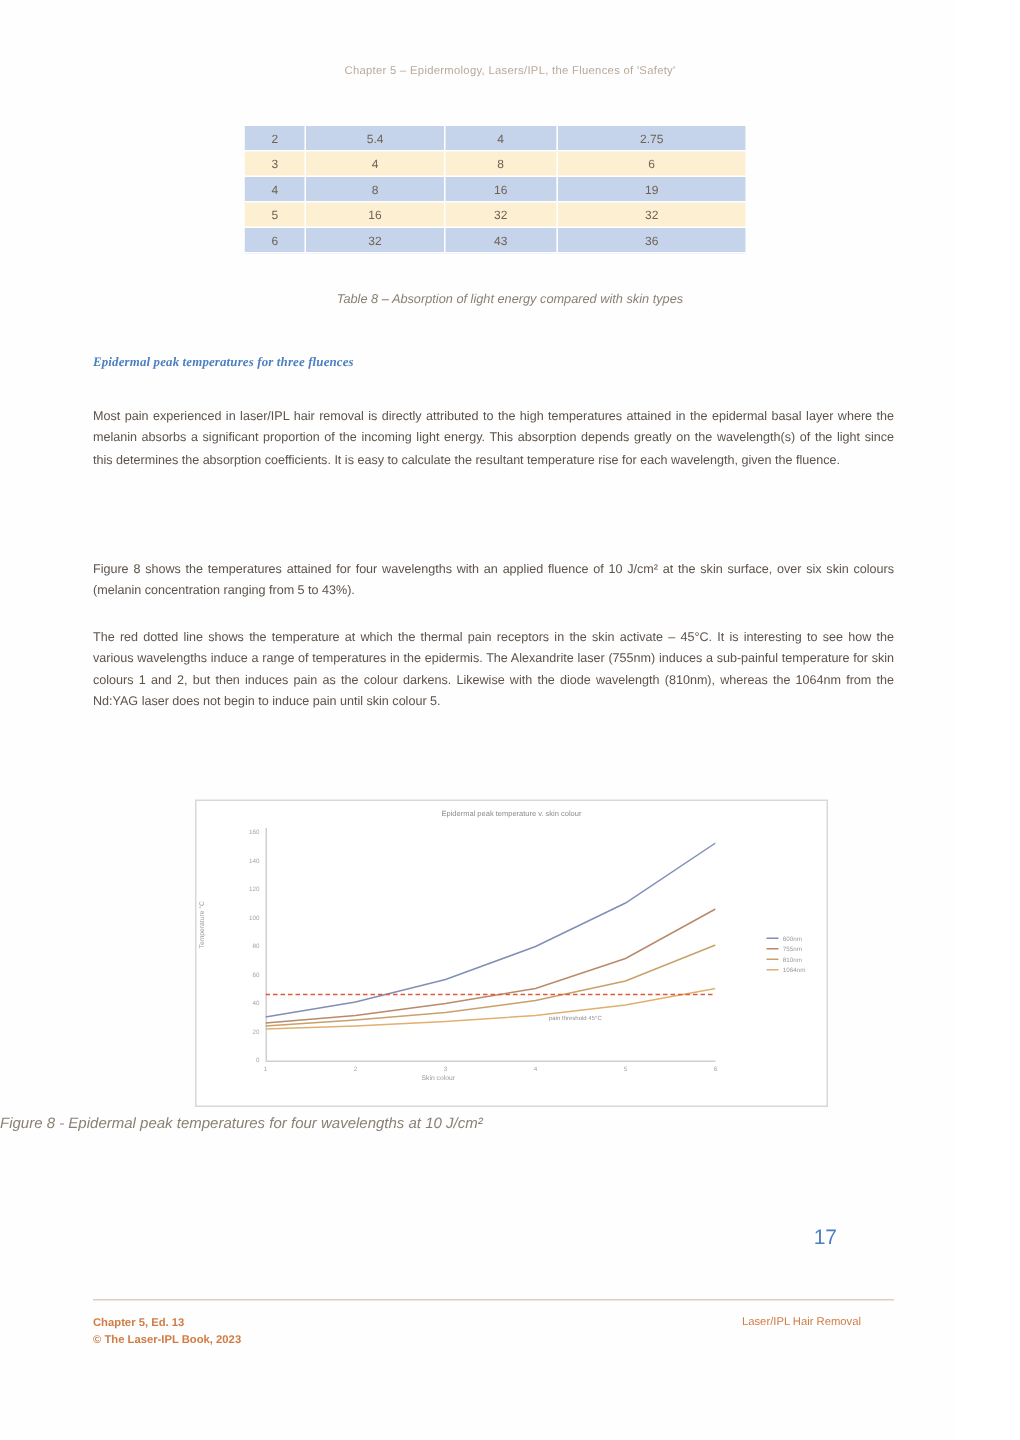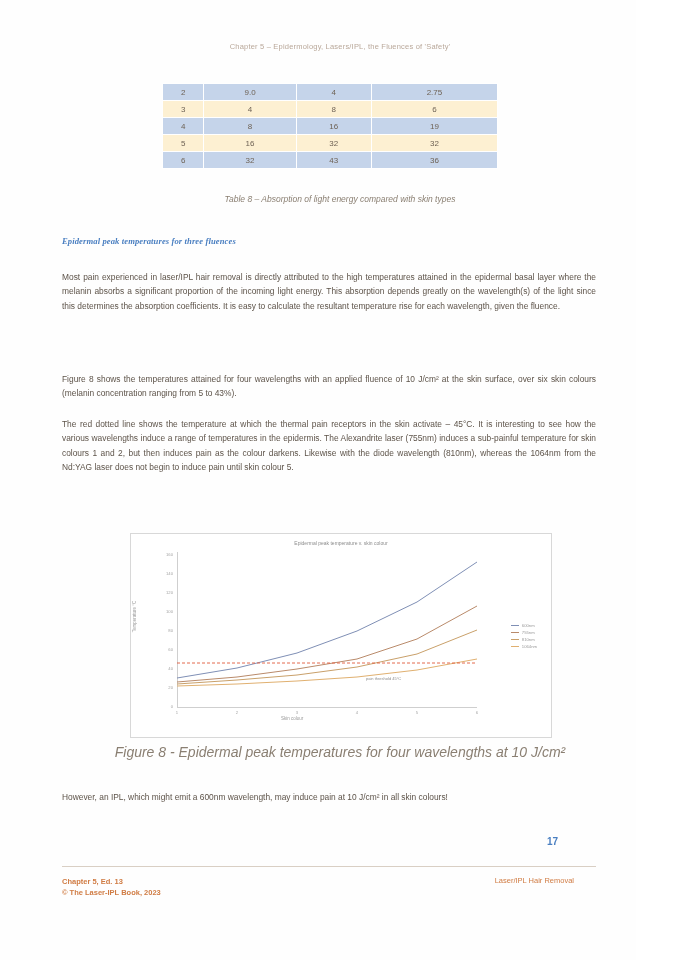--- a/index.html
+++ b/index.html
@@ -176,42 +176,42 @@
     font-size: 4px;
     color: #8d8d8d;
     text-align: center;
     line-height: 5px;
   }
   .fig-caption {
     position: absolute;
     top: 744px;
     left: 0;
     width: 680px;
-    text-align: center;
-    font-size: 14px;
+    text-align: left;
+    font-size: 10px;
     font-style: italic;
     color: #8a7f72;
   }
   .p4 { top: 790px; }
 
   
   .footer-rule {
     position: absolute;
     left: 62px;
     top: 866px;
     width: 534px;
     height: 1px;
     background: #d9cfc4;
   }
   .page-number {
     position: absolute;
     right: 78px;
-    top: 836px;
-    font-size: 10px;
-    font-weight: bold;
+    top: 816px;
+    font-size: 14px;
+    font-weight: normal;
     color: #4a7fc1;
   }
   .footer-left {
     position: absolute;
     left: 62px;
     top: 876px;
     font-size: 7.5px;
     color: #d07c44;
     line-height: 11px;
     font-weight: bold;
@@ -229,21 +229,21 @@
 <body>
 
 <div class="page">
 
   <div class="header-line">Chapter 5 – Epidermology, Lasers/IPL, the Fluences of 'Safety'</div>
 
   <table class="data-table">
     <tbody>
       <tr class="row-blue">
         <td>2</td>
-        <td>9.0</td>
+        <td>5.4</td>
         <td>4</td>
         <td>2.75</td>
       </tr>
       <tr class="row-cream">
         <td>3</td>
         <td>4</td>
         <td>8</td>
         <td>6</td>
       </tr>
       <tr class="row-blue">
@@ -332,21 +332,20 @@
       </div>
       <div class="legend-row">
         <span class="legend-swatch" style="background:#e0b070"></span>
         <span>1064nm</span>
       </div>
     </div>
   </div>
 
   <div class="fig-caption">Figure 8 - Epidermal peak temperatures for four wavelengths at 10 J/cm²</div>
 
-  <div class="para p4">However, an IPL, which might emit a 600nm wavelength, may induce pain at 10 J/cm² in all skin colours!</div>
 
   <div class="page-number">17</div>
   <div class="footer-rule"></div>
   <div class="footer-left">
     <div>Chapter 5, Ed. 13</div>
     <div>© The Laser-IPL Book, 2023</div>
   </div>
   <div class="footer-right">Laser/IPL Hair Removal</div>
 
 </div>

